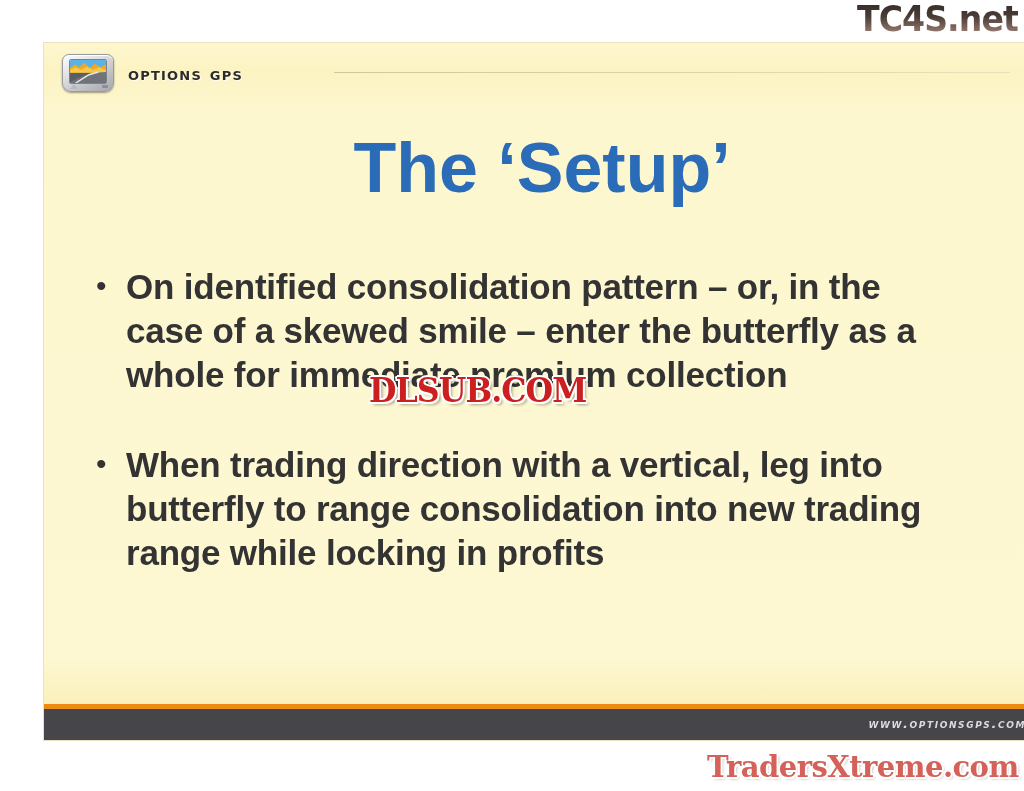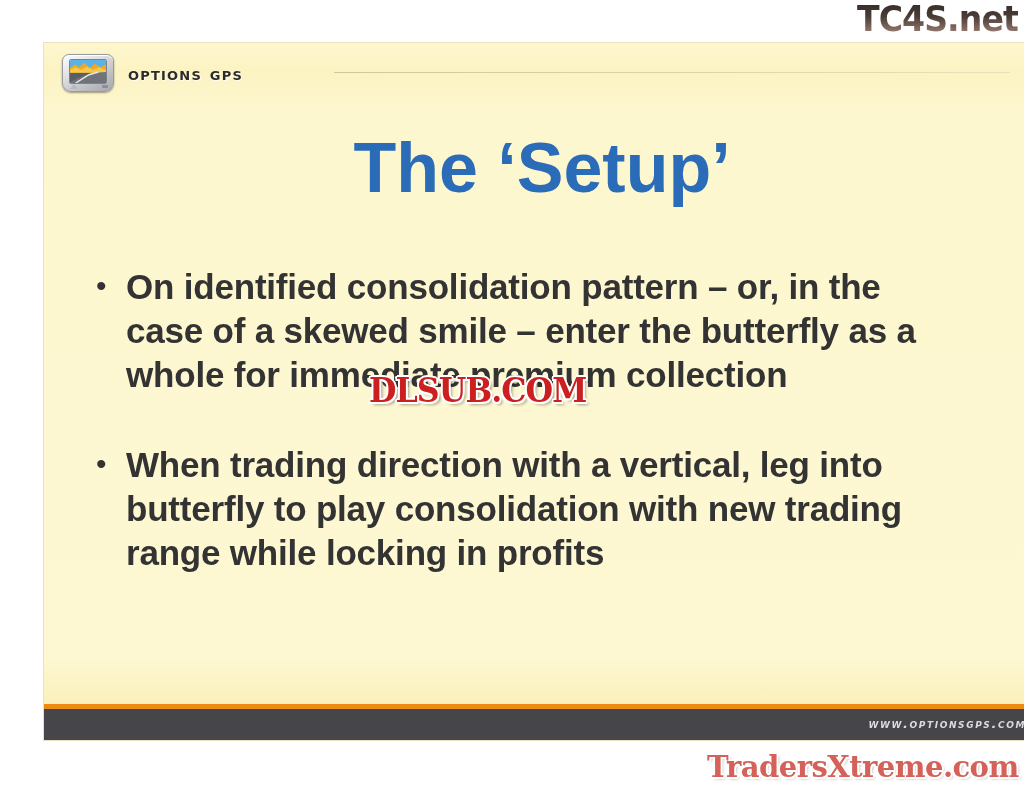--- a/index.html
+++ b/index.html
@@ -287,21 +287,21 @@
 
   <div class="body-area">
 
     <div class="bullet-row">
       <div class="bullet-dot">•</div>
       <div class="bullet-text">On identified consolidation pattern – or, in the case of a skewed smile – enter the butterfly as a whole for immediate premium collection</div>
     </div>
 
     <div class="bullet-row">
       <div class="bullet-dot">•</div>
-      <div class="bullet-text">When trading direction with a vertical, leg into butterfly to play consolidation with new trading range while locking in profits</div>
+      <div class="bullet-text">When trading direction with a vertical, leg into butterfly to range consolidation into new trading range while locking in profits</div>
     </div>
 
   </div>
 
   <div class="slide-footer">
     <div class="footer-url">www.OptionsGPS.com</div>
   </div>
 
 </div>
 

